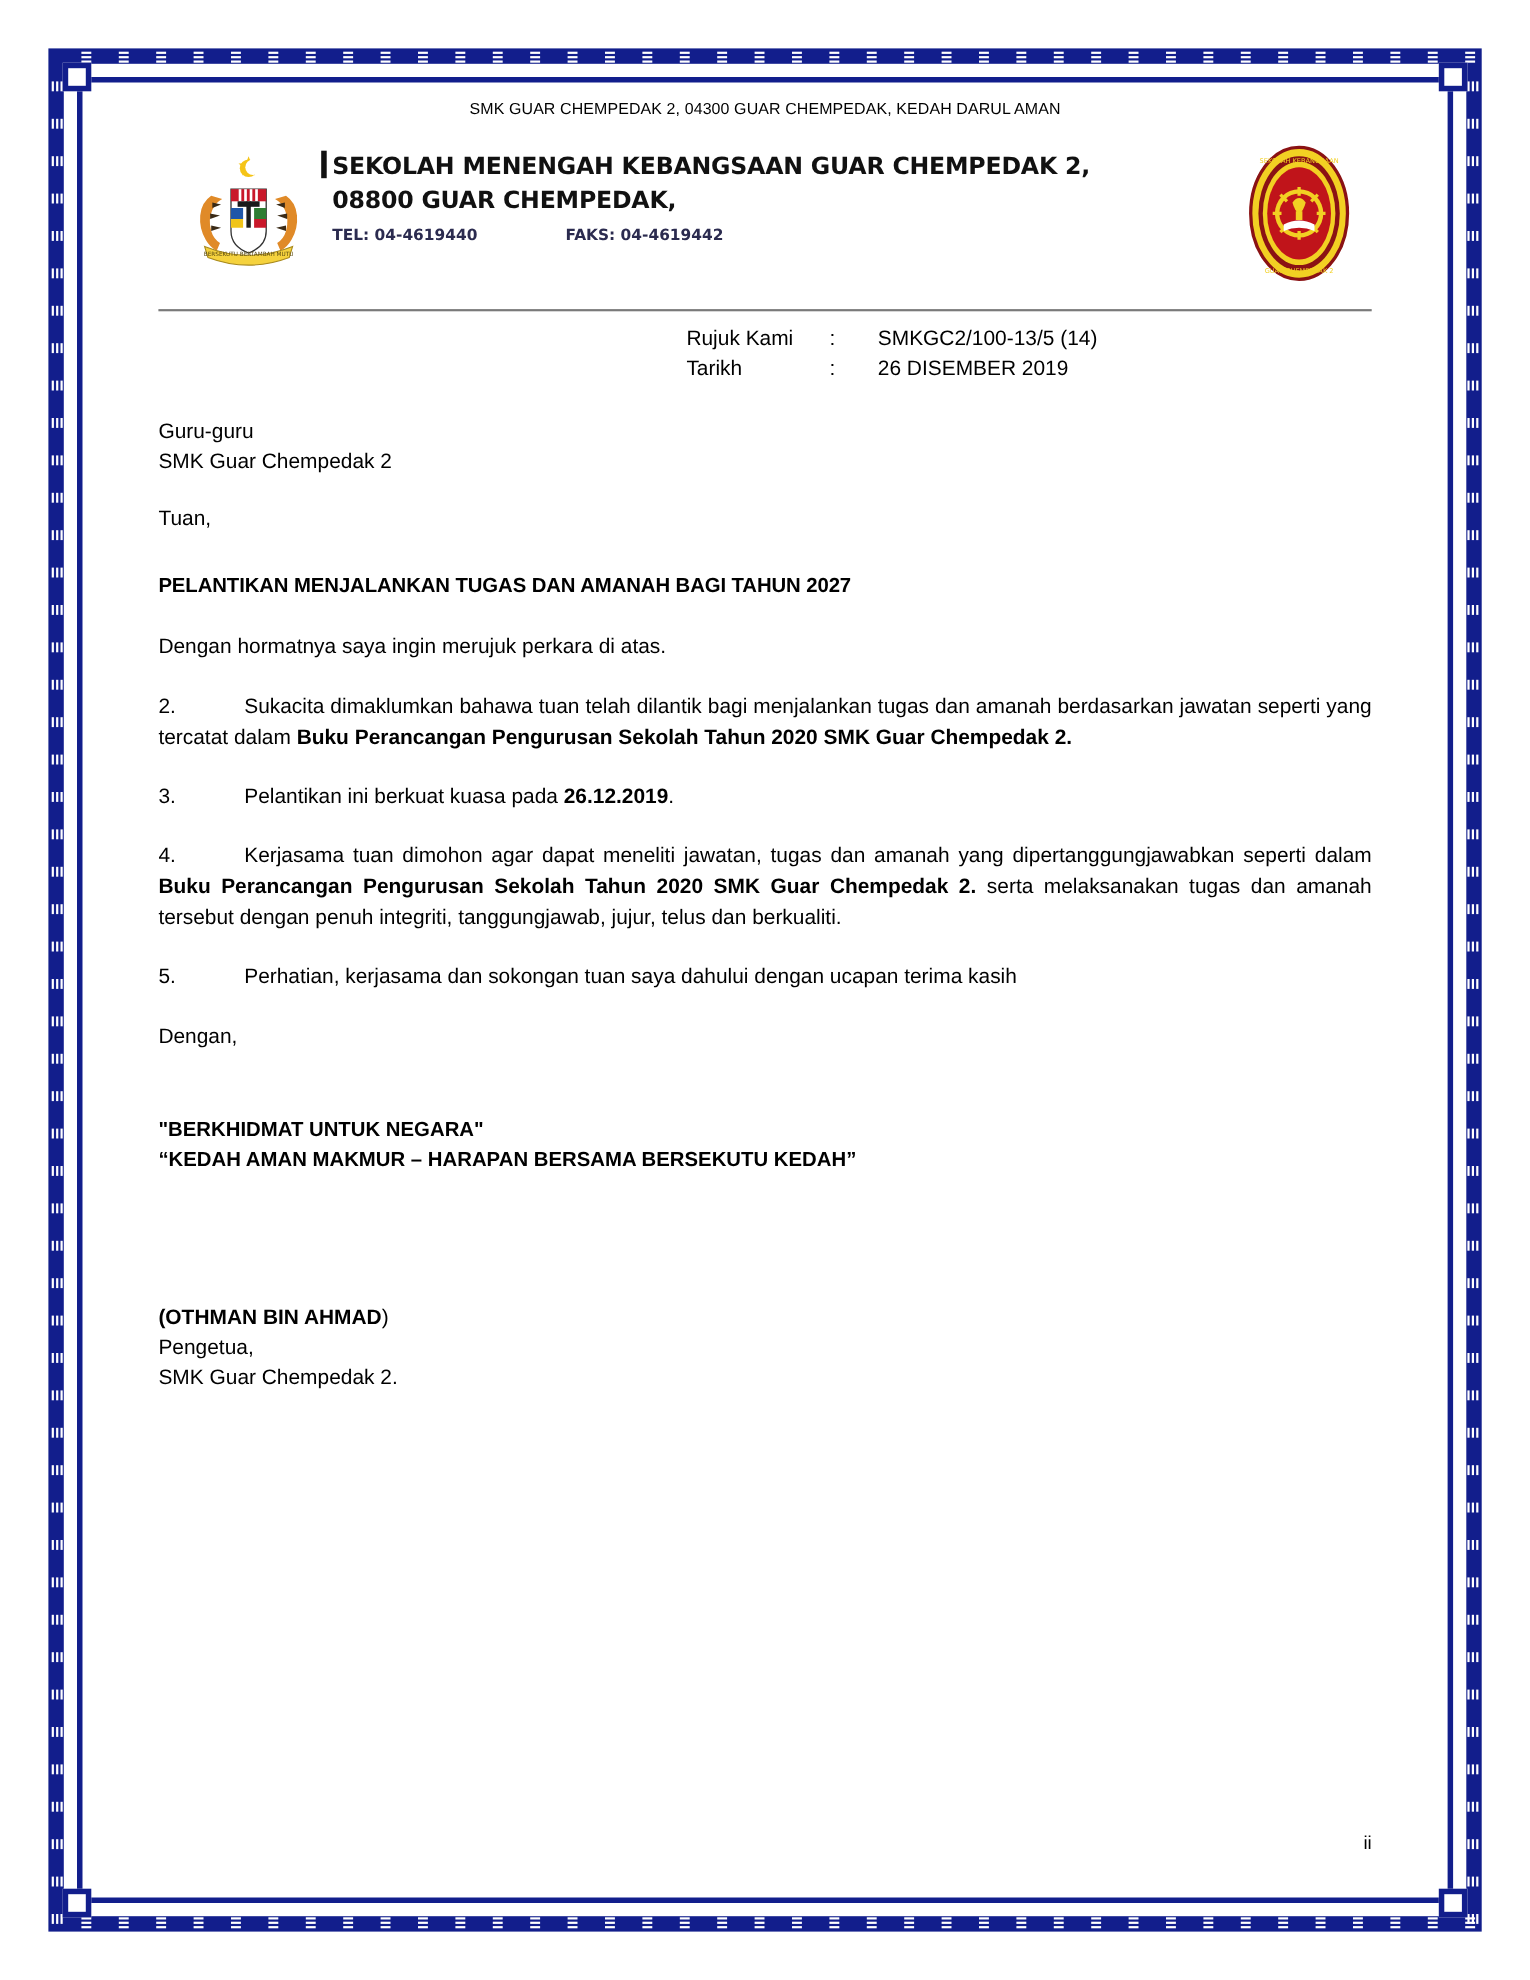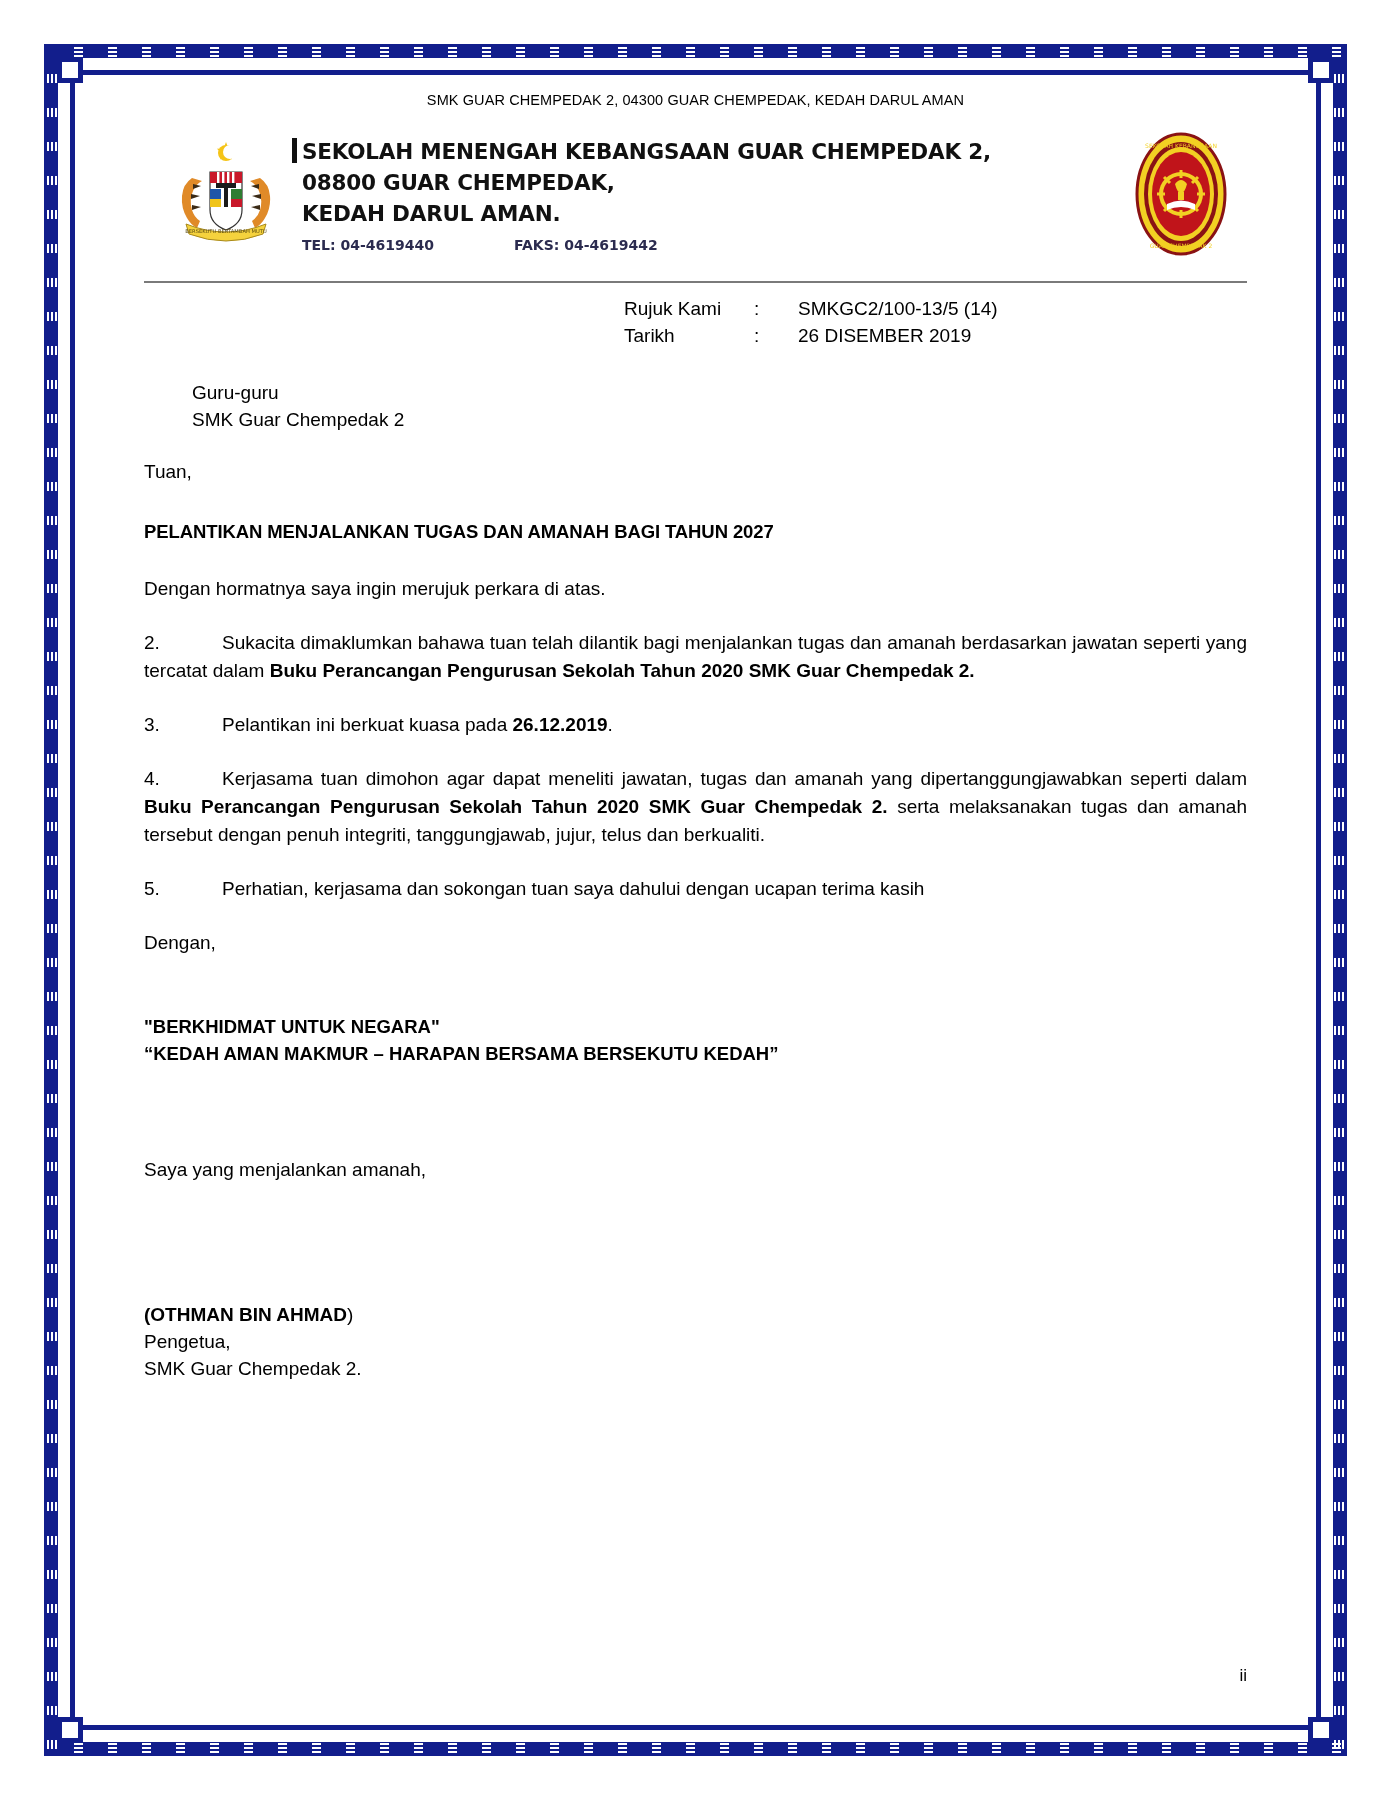--- a/index.html
+++ b/index.html
@@ -120,21 +120,21 @@
   .ref-val{flex:1;}
 
   
   .body{
     margin-top:30px;
     font-size:19px;
     line-height:26px;
     color:#000;
   }
   .blk{margin:0 0 26px 0;}
-  .addr-line{line-height:27px;margin-left:48px;}
+  .addr-line{line-height:27px;}
   .subject{
     font-weight:bold;
     font-size:18.5px;
     letter-spacing:-0.1px;
     margin:34px 0 30px 0;
   }
   .para{
     text-align:justify;
     margin:0 0 26px 0;
     line-height:28px;
@@ -745,21 +745,20 @@
 
         <path d="M20 92 q40 16 80 0 l-3 10 q-37 14-74 0z" fill="#f5d23d" stroke="#a8891c" stroke-width="1"></path>
         <text x="60" y="101" font-size="5.2" text-anchor="middle" fill="#5a4a10" font-family="DejaVu Sans, sans-serif">BERSEKUTU BERTAMBAH MUTU</text>
       </svg>
 
       <div class="lh-text">
         <div class="lh-line">
           <span class="lh-bar"></span><span>SEKOLAH MENENGAH KEBANGSAAN GUAR CHEMPEDAK 2,</span>
         </div>
         <div class="lh-line" style="padding-left:10px">08800 GUAR CHEMPEDAK,</div>
-        <div class="lh-line" style="padding-left:10px">KEDAH DARUL AMAN.</div>
         <div class="lh-contact" style="padding-left:10px">
           <span>TEL: 04-4619440</span><span class="gap"></span><span>FAKS: 04-4619442</span>
         </div>
       </div>
 
       <svg class="crest" viewBox="0 0 116 128">
         <ellipse cx="58" cy="64" rx="44" ry="60" fill="#f2d023" stroke="#8a1214" stroke-width="3"></ellipse>
         <ellipse cx="58" cy="64" rx="37" ry="52" fill="#8a1214"></ellipse>
         <ellipse cx="58" cy="64" rx="33" ry="47" fill="#f2d023"></ellipse>
         <ellipse cx="58" cy="64" rx="29" ry="42" fill="#c0141a"></ellipse>
@@ -831,21 +830,20 @@
         <span class="pnum">5.</span><span>Perhatian, kerjasama dan sokongan tuan saya dahului dengan ucapan terima kasih</span>
       </div>
 
       <div class="para">Dengan,</div>
 
       <div class="slogan">
         <div>"BERKHIDMAT UNTUK NEGARA"</div>
         <div>“KEDAH AMAN MAKMUR – HARAPAN BERSAMA BERSEKUTU KEDAH”</div>
       </div>
 
-      <div class="signoff">Saya yang menjalankan amanah,</div>
 
       <div class="signer">
         <div><span class="nm">(OTHMAN BIN AHMAD</span><span>)</span></div>
         <div>Pengetua,</div>
         <div>SMK Guar Chempedak 2.</div>
       </div>
 
     </div>
 
     <div class="pagenum">ii</div>

